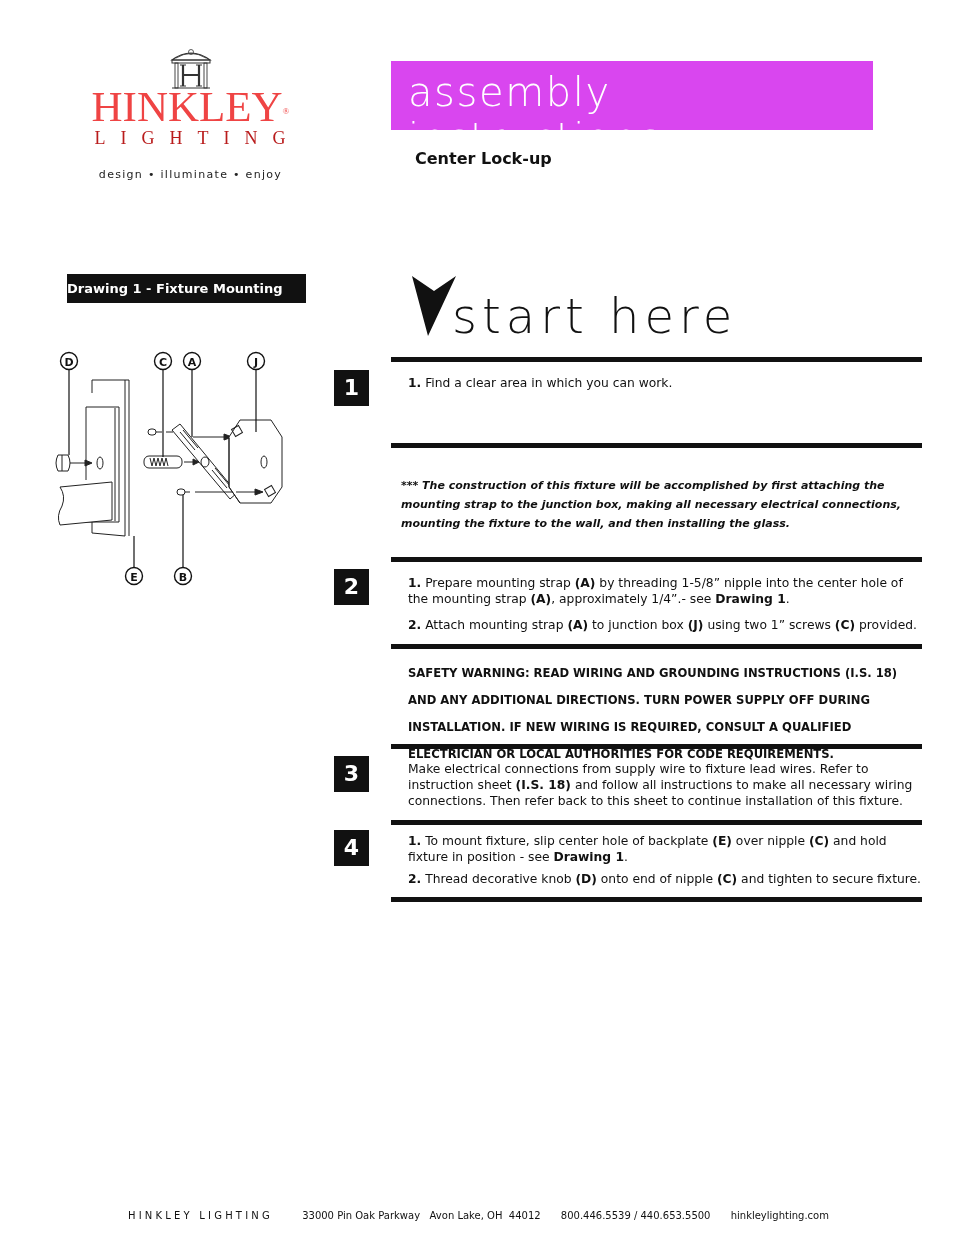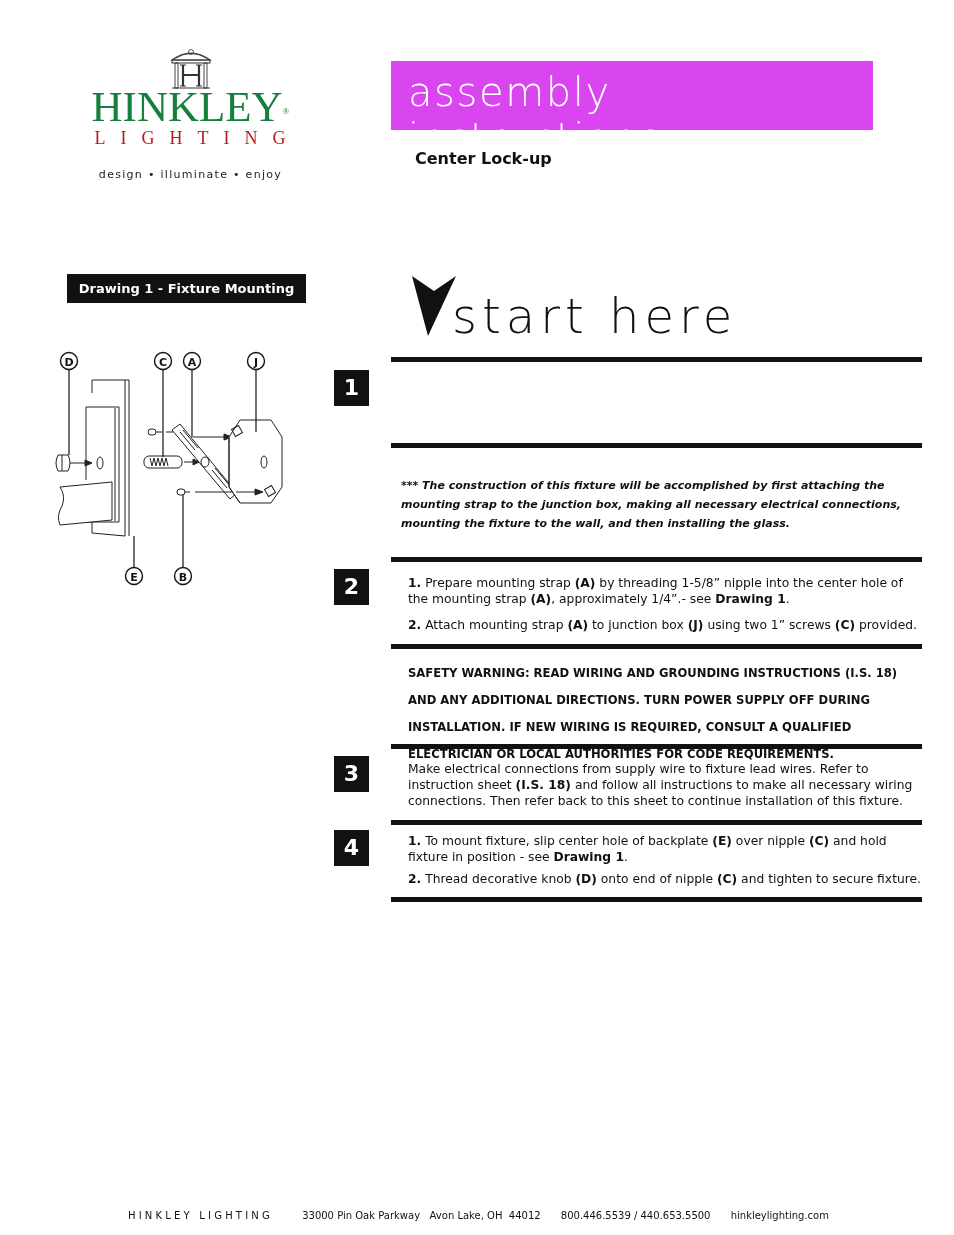--- a/index.html
+++ b/index.html
@@ -3,32 +3,32 @@
 <meta charset="utf-8">
 <style>
   html, body { margin:0; padding:0; background:#fff; }
   body { width:954px; height:1235px; position:relative; overflow:hidden;
          font-family:"DejaVu Sans", sans-serif; color:#111; }
   .abs { position:absolute; }
 
   
   .logo { left:78px; top:44px; width:225px; text-align:center; }
   .logo-mark { display:block; margin:0 auto; }
-  .logo-name { font-family:"Liberation Serif", serif; font-size:43px; letter-spacing:0px; line-height:38px; margin-top:-2px; color:#15803d; }
+  .logo-name { font-family:"Liberation Serif", serif; font-size:43px; letter-spacing:0px; line-height:38px; margin-top:-2px; color:#ef4444; }
   .logo-name sup { font-size:9px; vertical-align:top; position:relative; top:4px; }
   .logo-sub { font-family:"Liberation Serif", serif; font-size:18px; letter-spacing:15px; line-height:20px; margin-top:2px; padding-left:14px; color:#b91c1c; }
   .logo-tag { font-family:"DejaVu Sans", sans-serif; font-size:11px; letter-spacing:1.3px; margin-top:20px; color:#222; }
 
   
   .title-bar { left:391px; top:61px; width:482px; height:69px; background:#d946ef; }
   .title-bar span { position:absolute; left:17px; top:8px; color:#fff; font-size:40px; font-weight:300; letter-spacing:1.6px; font-family:"DejaVu Sans", sans-serif; }
   .subtitle { left:415px; top:149px; font-size:16px; font-weight:bold; }
 
   
-  .drawing-label { left:67px; top:274px; width:239px; height:29px; background:#111; color:#fff; font-size:13px; font-weight:bold; text-align:center; line-height:29px; }
+  .drawing-label { left:67px; top:274px; width:239px; height:29px; background:#111; color:#fff; font-size:13px; font-weight:bold; text-align:left; line-height:29px; }
   .diagram { left:40px; top:340px; }
 
   
   .start { left:412px; top:276px; }
   .start-text { left:452px; top:286px; font-size:48px; letter-spacing:5px; font-weight:300; line-height:60px; }
 
   
   .rule { left:391px; width:531px; height:5px; background:#111; }
 
   .stepnum { left:334px; width:35px; height:36px; background:#111; color:#fff; font-size:22px; font-weight:bold; text-align:center; line-height:36px; }
@@ -143,20 +143,21 @@
 </svg>
 
 <svg class="abs start" width="46" height="60" viewBox="0 0 46 60">
   <polygon points="0,0 22,15 44,0 16,60" fill="#111"></polygon>
 </svg>
 <div class="abs start-text">start here</div>
 
 <div class="abs rule" style="top:357px"></div>
 <div class="abs stepnum" style="top:370px">1</div>
 <div class="abs txt" style="top:375px">
+  <div class="line"><b>1.</b> <span>Find a clear area in which you can work.</span></div>
 </div>
 <div class="abs rule" style="top:443px"></div>
 
 <div class="abs note">*** The construction of this fixture will be accomplished by first attaching the mounting strap to the junction box, making all necessary electrical connections, mounting the fixture to the wall, and then installing the glass.</div>
 
 <div class="abs rule" style="top:557px"></div>
 <div class="abs stepnum" style="top:569px">2</div>
 <div class="abs txt" style="top:575px">
   <div class="line" style="margin-bottom:10px"><b>1.</b> <span>Prepare mounting strap </span><b>(A)</b><span> by threading 1-5/8” nipple into the center hole of the mounting strap </span><b>(A)</b><span>, approximately 1/4”.- see </span><b>Drawing 1</b><span>.</span></div>
   <div class="line"><b>2.</b> <span>Attach mounting strap </span><b>(A)</b><span> to junction box </span><b>(J)</b><span> using two 1” screws </span><b>(C)</b><span> provided.</span></div>

